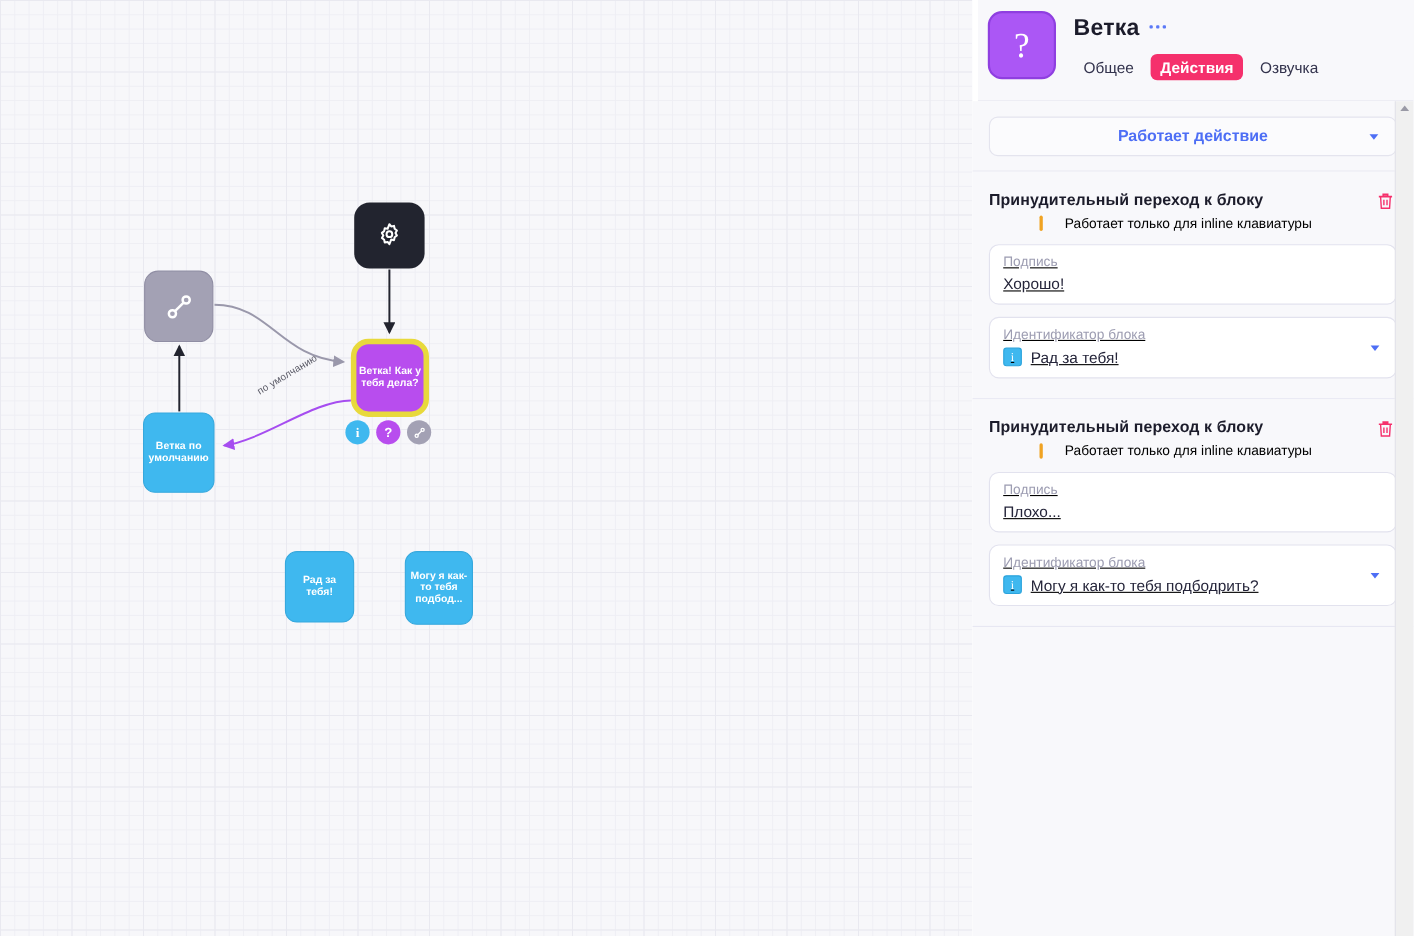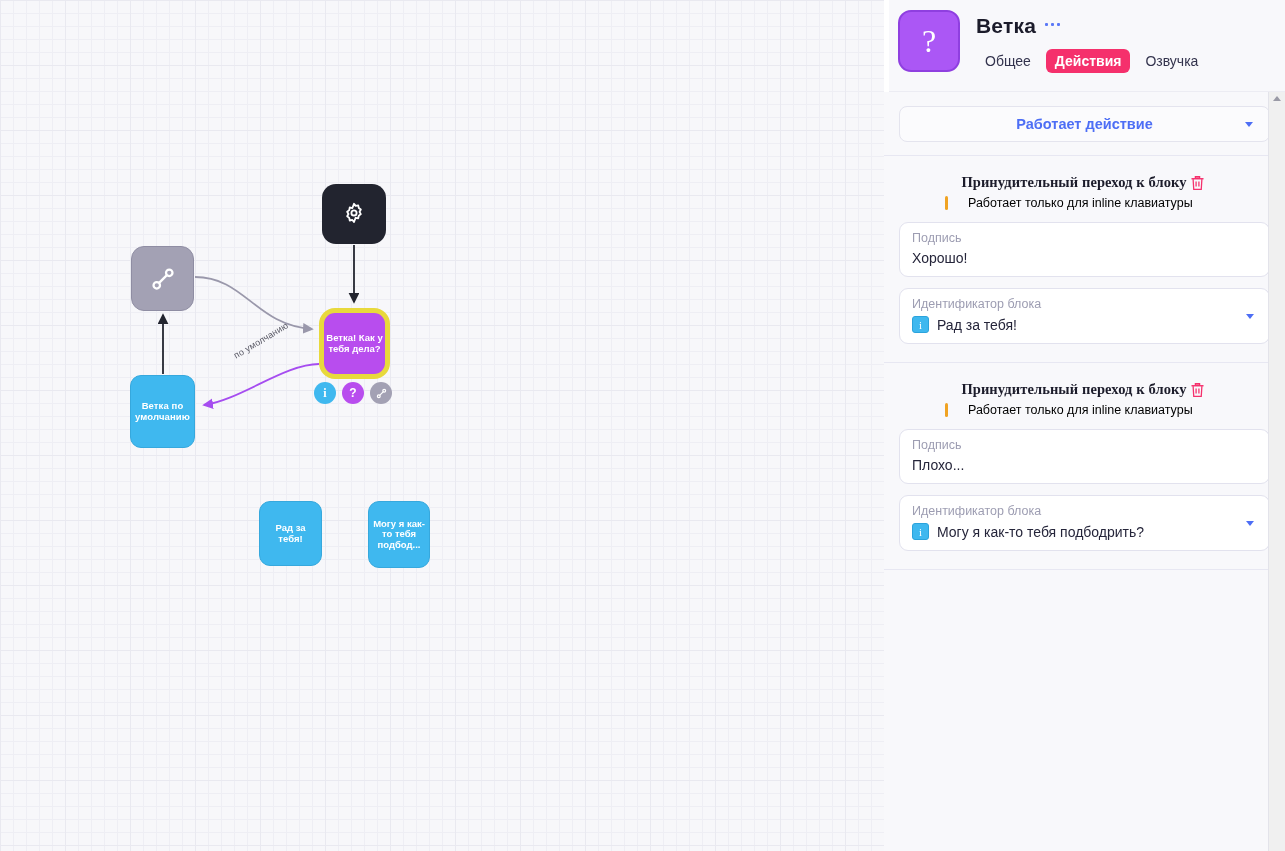--- a/index.html
+++ b/index.html
@@ -168,37 +168,38 @@
     border-right: 4px solid transparent;
     border-top: 5px solid #4d6ef5;
   }
 
   .action-card {
     background: #f8f8fb;
     border-bottom: 1px solid #e7e7f2;
     padding: 18px 15px 18px 15px;
     position: relative;
   }
-  .action-head { display: flex; align-items: flex-start; justify-content: center; font-family: Liberation Serif, serif; }
+  .action-head { display: flex; align-items: flex-start; justify-content: space-between; }
   .action-title { font-size: 14.5px; font-weight: bold; color: #1c1c2b; letter-spacing: .1px; }
   .trash-btn { cursor: pointer; line-height: 0; padding: 0 2px; }
   .action-note {
     display: flex; align-items: center; gap: 20px;
     margin-top: 4px; margin-bottom: 12px;
     font-size: 12.5px; color: #000000; margin-left: 46px;
   }
   .note-bar { width: 3px; height: 14px; background: #f0a323; border-radius: 2px; flex: 0 0 auto; }
 
   .field {
     position: relative;
     background: #ffffff;
     border: 1px solid #e2e2ee;
     border-radius: 9px;
     padding: 8px 12px 10px 12px;
     margin-bottom: 11px;
+    text-decoration: underline;
   }
   .field:last-child { margin-bottom: 0; }
   .field-label { font-size: 12.5px; color: #9d9db2; margin-bottom: 5px; }
   .field-value { font-size: 14px; color: #25253a; display: flex; align-items: center; gap: 8px; }
   .field .caret {
     position: absolute; right: 15px; top: 50%;
     width: 0; height: 0; margin-top: -2px;
     border-left: 4px solid transparent;
     border-right: 4px solid transparent;
     border-top: 5px solid #4d6ef5;

